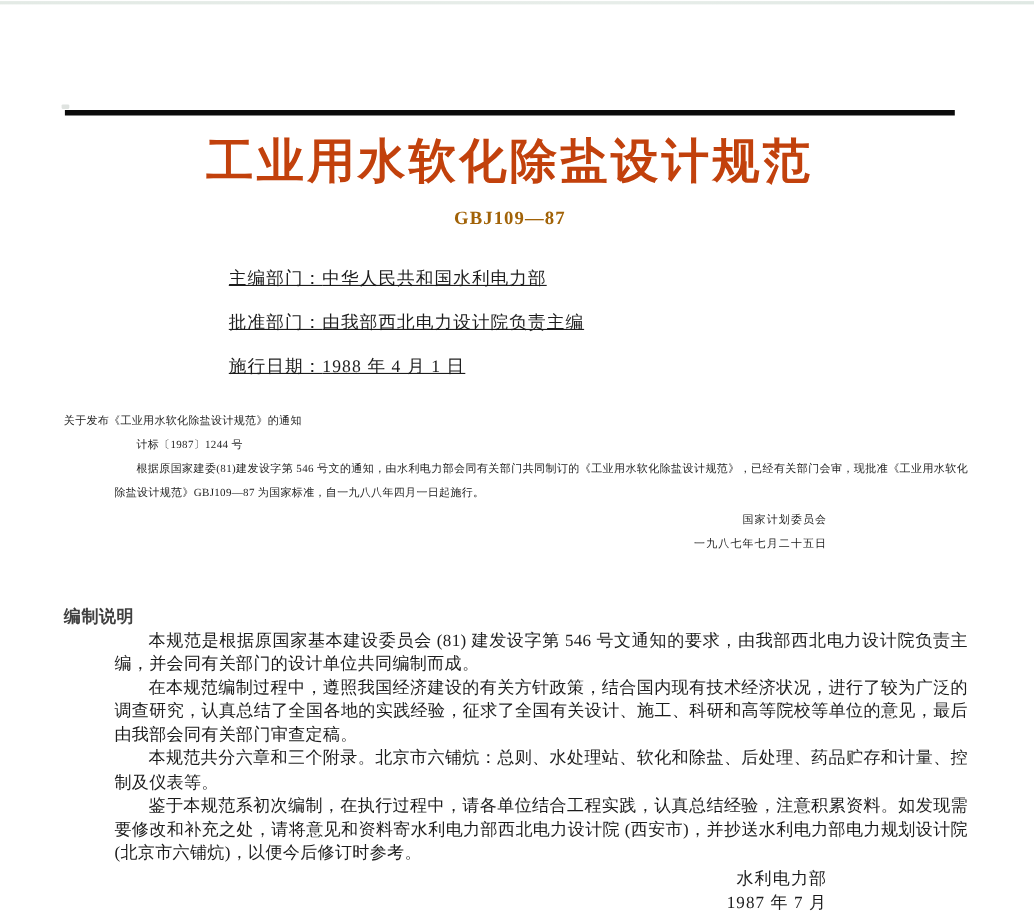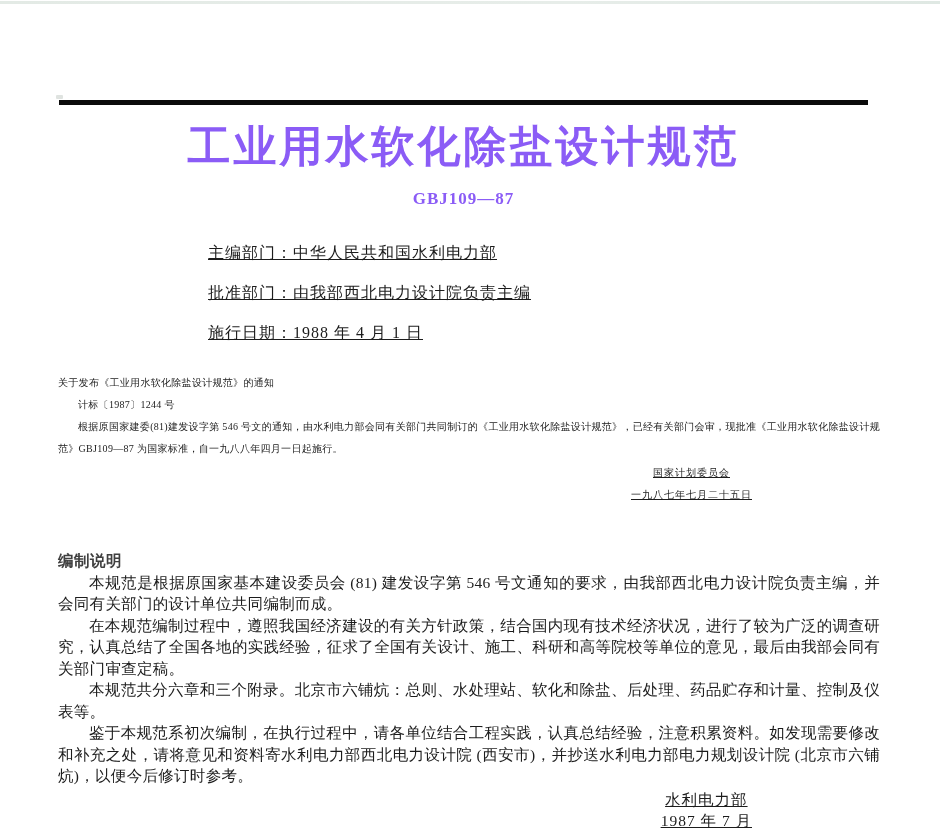--- a/index.html
+++ b/index.html
@@ -36,31 +36,31 @@
     background: #0b0b0b;
   }
   .doc-title {
     position: absolute;
     top: 118px; left: 59px;
     width: 809px;
     text-align: center;
     font-size: 43px;
     font-weight: bold;
     letter-spacing: 3px;
-    color: #8b5cf6;
+    color: #c2410c;
   }
   .doc-code {
     position: absolute;
     top: 189px; left: 59px;
     width: 809px;
     text-align: center;
     font-size: 17px;
     font-weight: bold;
     letter-spacing: 1px;
-    color: #8b5cf6;
+    color: #a16207;
   }
   .meta-block {
     position: absolute;
     top: 243px; left: 208px;
     font-size: 16px;
   }
   .meta-row { height: 16px; margin-bottom: 24px; white-space: nowrap; text-decoration: underline; }
   .meta-row .label { letter-spacing: 1px; }
   .meta-row .value { letter-spacing: 1px; }
 
@@ -75,39 +75,37 @@
     position: absolute;
     top: 550px; left: 58px;
     width: 822px;
     font-size: 15.5px;
     line-height: 21.5px;
   }
   .body-text {
     text-align: justify;
     letter-spacing: 0.3px;
   }
-  .indent { text-indent: 2em; }
+  .indent { text-indent: 2em; margin-left: 46px; }
   .notice-heading { letter-spacing: 0.3px; }
   .notes-heading {
     font-family: "Liberation Sans", "DejaVu Sans", sans-serif;
     font-weight: bold;
     font-size: 15.5px;
     letter-spacing: 0.5px;
     color: #404040;
   }
   .sig-wrap {
     text-align: right;
     padding-right: 128px;
     margin-top: 2px;
   }
   .sig-inner {
     display: inline-block;
-    text-align: center;
     letter-spacing: 1px;
-    text-decoration: underline;
   }
 </style>
 </head>
 <body>
 
 <div class="page">
 
   <div class="top-edge"></div>
   <div class="speck"></div>
   <div class="rule"></div>

